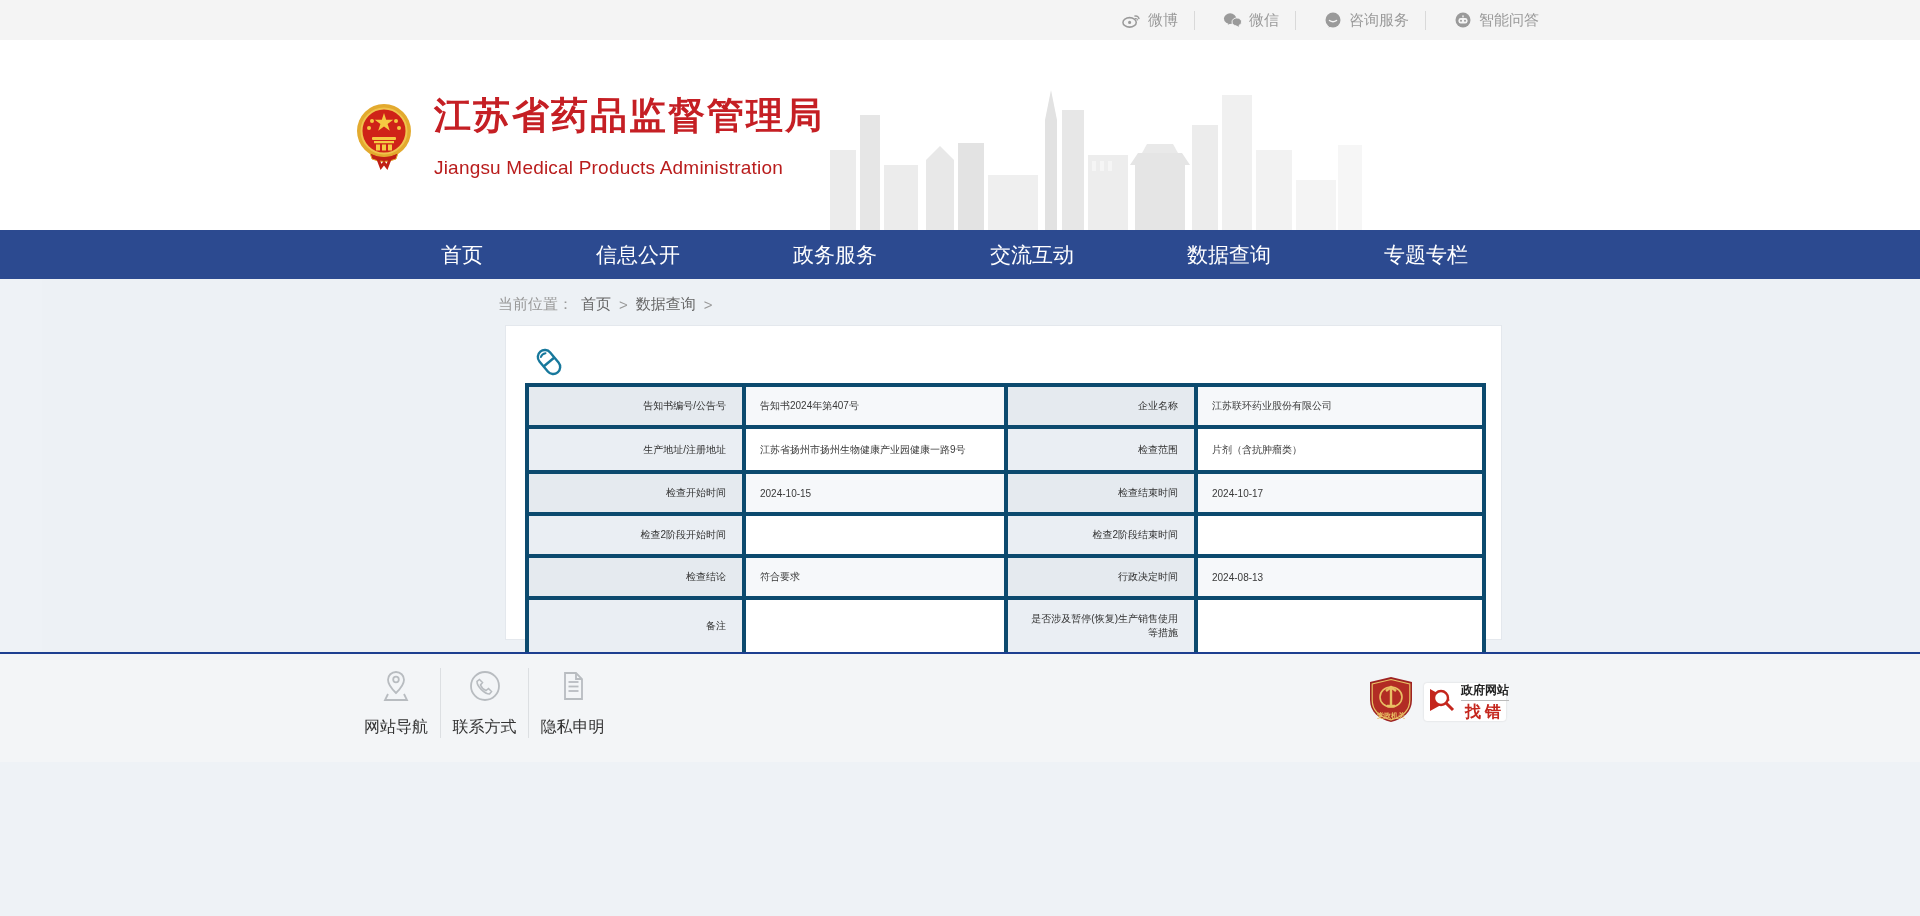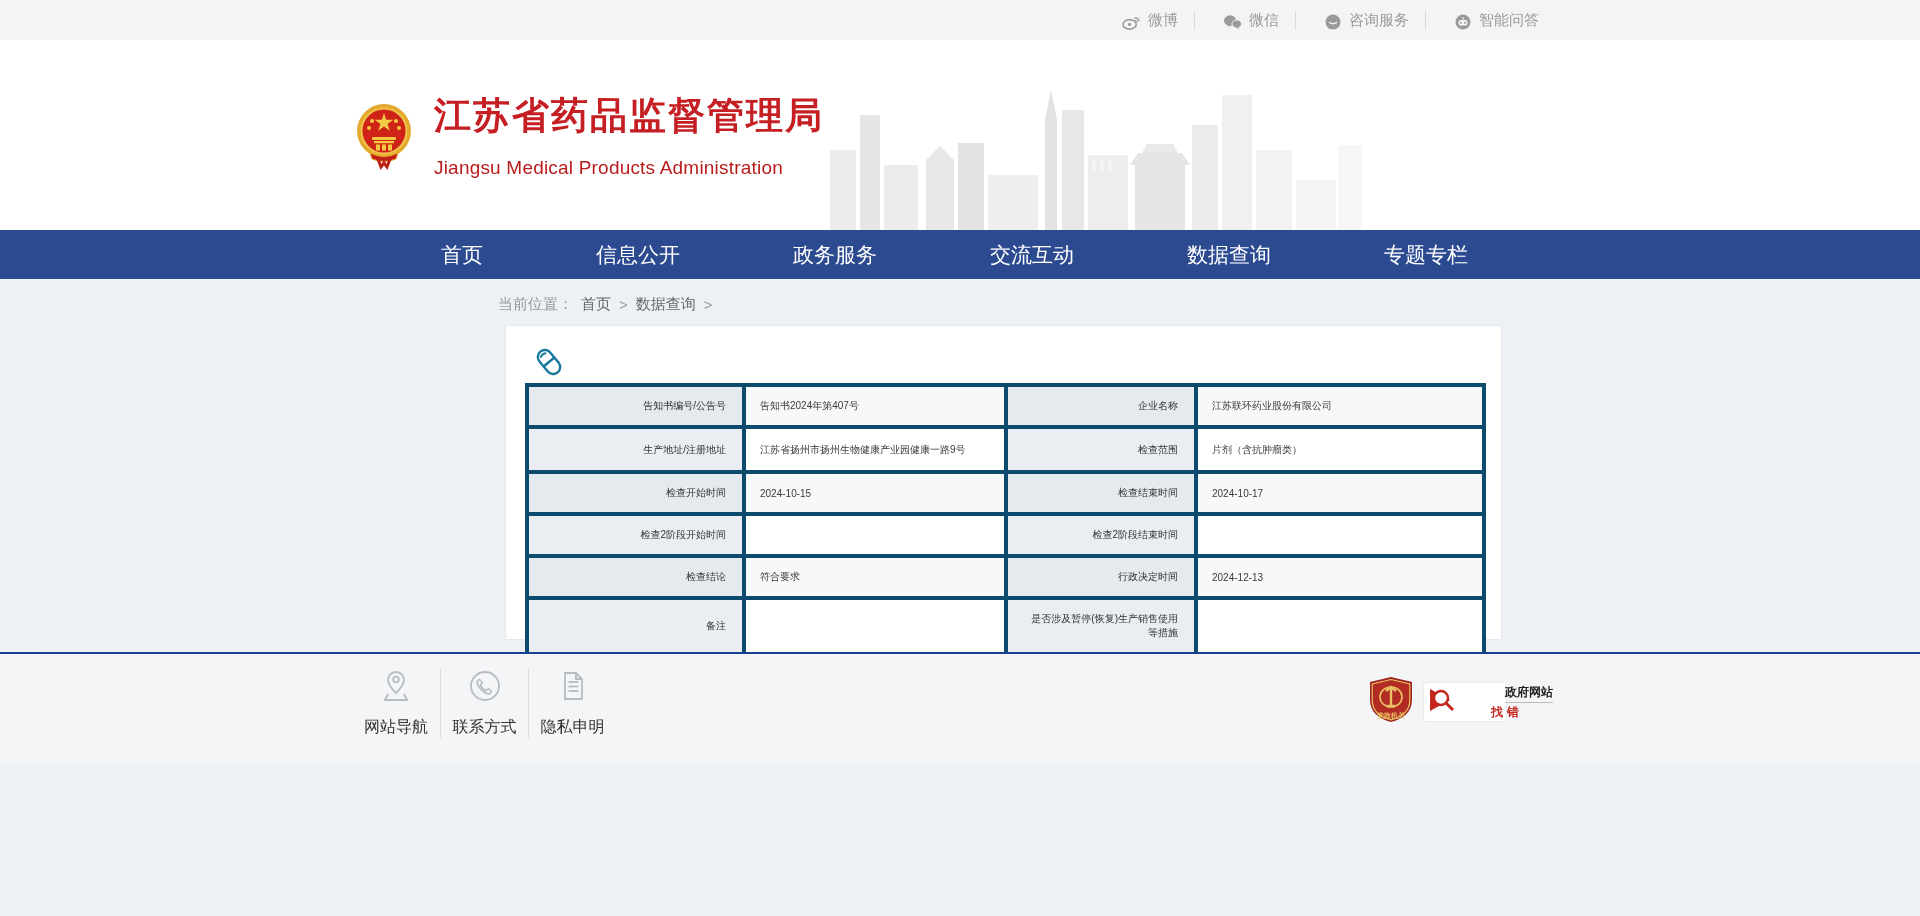--- a/index.html
+++ b/index.html
@@ -4,21 +4,21 @@
 <style>
   * { margin:0; padding:0; box-sizing:border-box; }
   html,body { width:1920px; height:916px; overflow:hidden;
     font-family:"Liberation Sans", sans-serif; background:#eef2f6; }
 
   
   .topbar { position:absolute; left:0; top:0; width:1920px; height:40px;
     background:#f4f4f4; }
   .topbar-items { position:absolute; right:365px; top:0; height:40px;
     display:flex; align-items:center; }
-  .topbar-item { display:flex; align-items:flex-end; gap:7px; padding:0 16px;
+  .topbar-item { display:flex; align-items:center; gap:7px; padding:0 16px;
     color:#9a9a9a; font-size:15px; cursor:pointer; }
   .topbar-item + .topbar-item { border-left:1px solid #d9d9d9;padding-left:28px; }
   .topbar-item svg { display:block; }
 
   
   .header { position:absolute; left:0; top:40px; width:1920px; height:190px;
     background:#ffffff; }
   .skyline { position:absolute; left:830px; bottom:0; width:540px; height:175px; }
   .logo-group { position:absolute; left:356px; top:55px; display:flex;
     align-items:center; gap:22px; }
@@ -72,22 +72,22 @@
   .footer-center { position:absolute; left:610px; top:19px; width:720px;
     text-align:center; font-size:15.5px; color:#444; line-height:25px; }
   .footer-center .fl { white-space:pre-wrap; }
   .badges { position:absolute; left:1368px; top:22px; display:flex;
     align-items:center; gap:10px; }
   .badge-check { width:82px; height:38px; background:#ffffff; border-radius:3px;
     display:flex; align-items:center; padding:3px 6px 3px 4px; gap:5px;
     box-shadow:0 0 2px rgba(0,0,0,0.15); cursor:pointer; }
   .badge-check .txt { display:flex; flex-direction:column; align-items:center; }
   .badge-check .t1 { font-size:12px; font-weight:bold; color:#222;
-    border-bottom:1px solid #bbb; padding-bottom:1px; white-space:nowrap;margin-left:44px; }
-  .badge-check .t2 { font-size:12px; font-weight:bold; color:#c4261d; margin-top:1px;
+    border-bottom:1px solid #bbb; padding-bottom:1px; white-space:nowrap; }
+  .badge-check .t2 { font-size:16px; font-weight:bold; color:#c4261d; margin-top:1px;
     letter-spacing:4px; white-space:nowrap; }
   .bottom-area { position:absolute; left:0; top:762px; width:1920px; height:154px;
     background:#eef2f6; }
 </style>
 </head>
 <body>
 
 <div class="topbar">
   <div class="topbar-items">
     <div class="topbar-item">
@@ -248,21 +248,21 @@
         <tr class="r4">
           <td class="lbl">检查2阶段开始时间</td>
           <td class="val"></td>
           <td class="lbl">检查2阶段结束时间</td>
           <td class="val"></td>
         </tr>
         <tr class="r5 shade">
           <td class="lbl">检查结论</td>
           <td class="val">符合要求</td>
           <td class="lbl">行政决定时间</td>
-          <td class="val">2024-12-13</td>
+          <td class="val">2024-08-13</td>
         </tr>
         <tr class="r6">
           <td class="lbl">备注</td>
           <td class="val"></td>
           <td class="lbl">是否涉及暂停(恢复)生产销售使用等措施</td>
           <td class="val"></td>
         </tr>
       </tbody>
     </table>
   </div>

